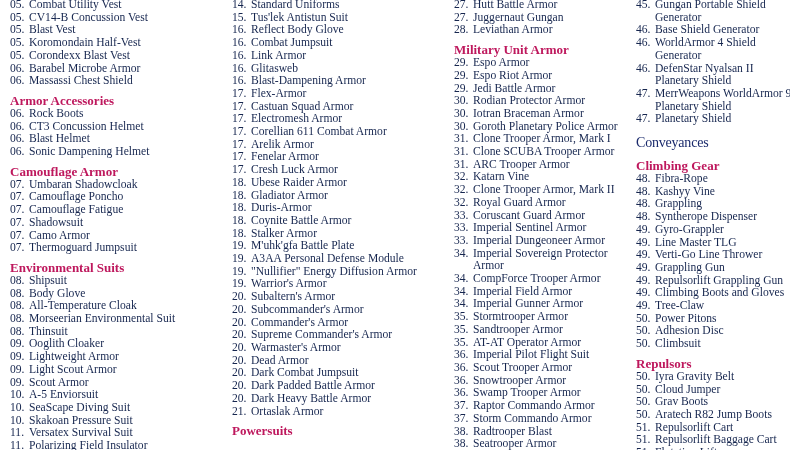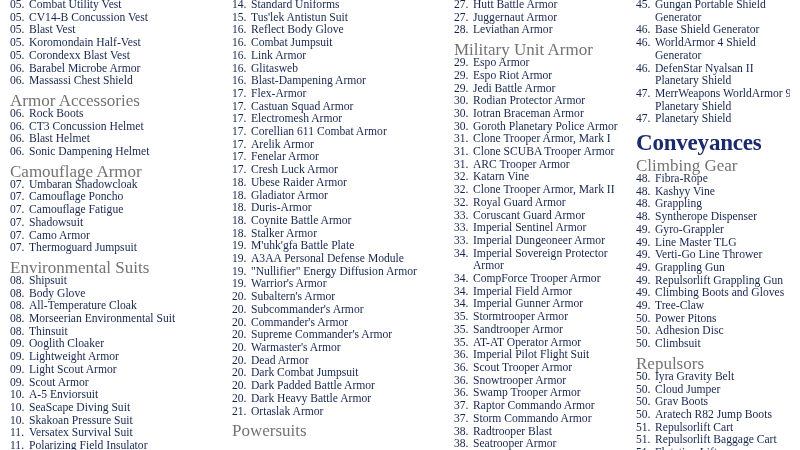--- a/index.html
+++ b/index.html
@@ -32,32 +32,32 @@
     box-sizing: border-box;
     overflow: hidden;
   }
   .col-1 { width: 222px; padding-right: 8px; }
   .col-2 { width: 222px; padding-right: 8px; }
   .col-3 { width: 182px; padding-right: 8px; }
   .col-4 { width: 162px; }
 
   .head-major {
     font-family: "Liberation Serif", serif;
-    font-weight: bold;
+    font-weight: normal;
     color: #1a2a6c;
-    font-size: 23px;
+    font-size: 14px;
     line-height: 21px;
     margin: 6px 0 1px 0;
     letter-spacing: -0.2px;
   }
   .head-minor {
     font-family: "Liberation Serif", serif;
-    font-weight: normal;
-    color: #737373;
-    font-size: 17px;
+    font-weight: bold;
+    color: #be185d;
+    font-size: 13px;
     line-height: 15px;
     margin: 5px 0 0 0;
   }
   ul.entries {
     list-style: none;
     margin: 0;
     padding: 0;
   }
   ul.entries li {
     font-size: 11.6px;
@@ -359,21 +359,21 @@
         <div class="head-minor">Powersuits</div>
       </div>
     <div class="col col-3 clipped-top">
         <ul class="entries">
           <li>
             <span class="num">27.</span>
             <span class="txt">Hutt Battle Armor</span>
           </li>
           <li>
             <span class="num">27.</span>
-            <span class="txt">Juggernaut Armor</span>
+            <span class="txt">Juggernaut Gungan</span>
           </li>
           <li>
             <span class="num">28.</span>
             <span class="txt">Leviathan Armor</span>
           </li>
         </ul>
         <div class="head-minor">Military Unit Armor</div>
         <ul class="entries">
           <li>
             <span class="num">29.</span>

